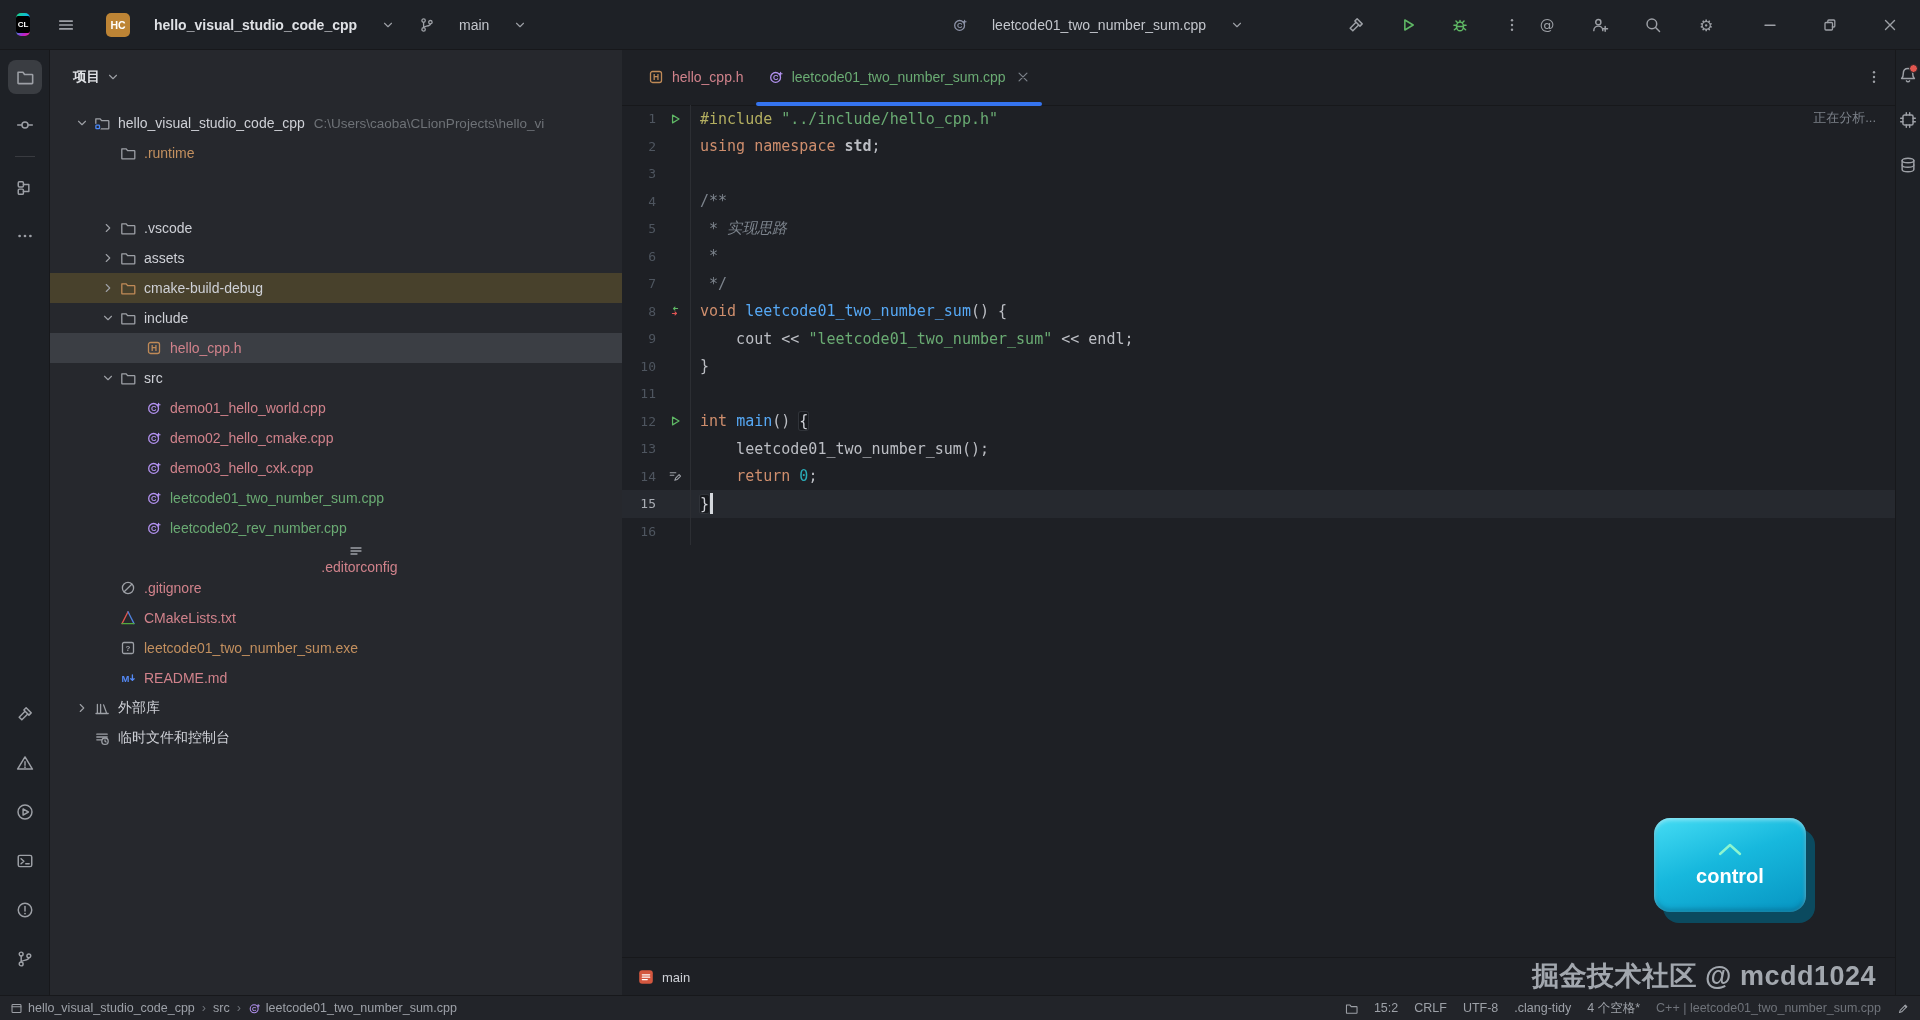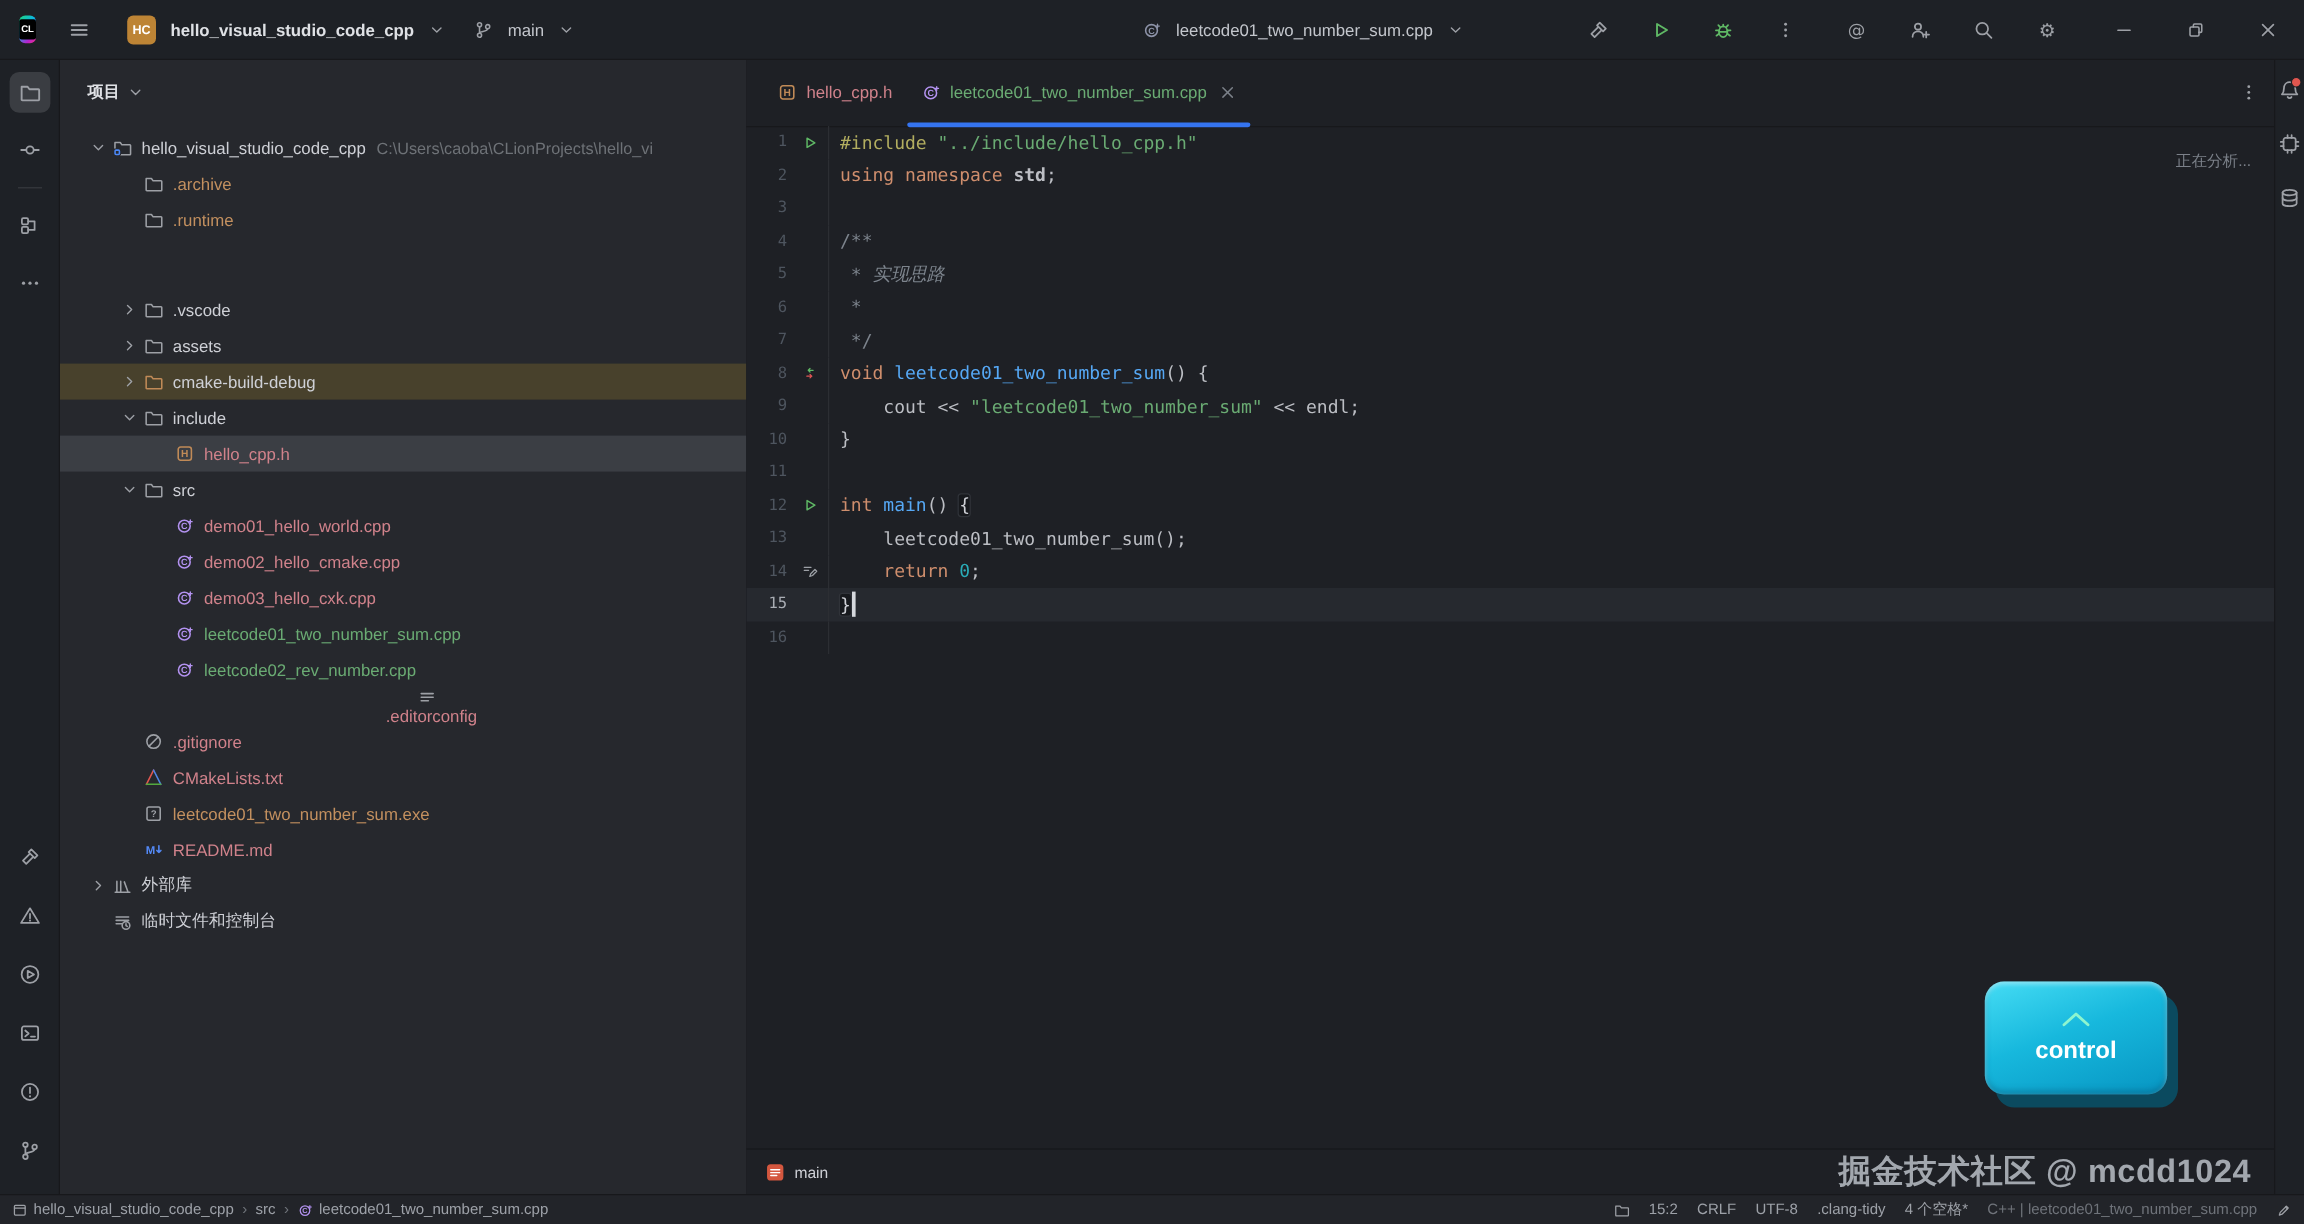--- a/index.html
+++ b/index.html
@@ -6,21 +6,21 @@
   .app{position:relative;width:1920px;height:1020px;background:#1e2126;overflow:hidden;color:#ced0d6;font-size:14px;}
   svg{display:block;width:100%;height:100%;}
   .ic{display:inline-flex;align-items:center;justify-content:center;flex:none;color:#9da0a6;}
   .i13{width:13px;height:13px}.i16{width:16px;height:16px}.i18{width:18px;height:18px}.i14{width:14px;height:14px}
 
   
   .titlebar{position:absolute;left:0;top:0;width:1920px;height:49px;background:#1e2126;border-bottom:1px solid #17181b;display:flex;align-items:center;z-index:5;}
   .tb-left{display:flex;align-items:center;padding-left:16px;gap:16px;}
   .logo{width:14px;height:23px;border-radius:5px;background:linear-gradient(135deg,#1fd67a 0%,#0ab4e8 40%,#b620ce 78%,#f4327e 100%);display:flex;align-items:center;justify-content:center;}
   .logo i{font-style:normal;width:17px;height:17px;background:#000;border-radius:2px;color:#fff;font-size:8px;font-weight:bold;display:flex;align-items:center;justify-content:center;}
-  .tbtn{display:flex;align-items:center;justify-content:center;height:32px;min-width:32px;border-radius:7px;cursor:pointer;color:#c3c6cc;gap:12px;padding:0 4px;}
+  .tbtn{display:flex;align-items:center;justify-content:center;height:32px;min-width:32px;border-radius:7px;cursor:pointer;color:#c3c6cc;gap:24px;padding:0 4px;}
   .badge{width:24px;height:24px;border-radius:5px;background:#bd8435;color:#fff;font-size:10.5px;font-weight:bold;display:flex;align-items:center;justify-content:center;}
   .tb-name{color:#dfe1e5;font-weight:bold;}
   .tb-center{position:absolute;left:948px;top:0;height:49px;display:flex;align-items:center;}
   .tb-actions{display:flex;align-items:center;gap:12px;margin-left:88px;}
   .tb-right{position:absolute;right:0;top:0;height:49px;display:flex;align-items:center;}
   .tb-icons{display:flex;align-items:center;gap:13px;margin-right:14px;}
   .win-btn{width:60px;height:49px;display:flex;align-items:center;justify-content:center;color:#c3c6cc;cursor:pointer;}
   .green{color:#5fb865;}
 
   
@@ -45,21 +45,21 @@
 
   
   .editorcol{position:absolute;left:622px;top:49px;width:1274px;height:947px;background:#1e2025;}
   .tabstrip{position:absolute;left:0;top:0;right:0;height:56px;border-bottom:1px solid #17181b;display:flex;align-items:stretch;padding-left:14px;}
   .tab{position:relative;display:flex;align-items:center;gap:8px;padding:0 12px;cursor:pointer;font-size:14px;}
   .tab .underline{position:absolute;left:0;right:0;bottom:-1px;height:4px;background:#3574f0;border-radius:2px;display:none;}
   .tab.active .underline{display:block;}
   .tab .closex{color:#7b8089;margin-left:2px;}
   .tab-more{position:absolute;right:14px;top:0;height:56px;display:flex;align-items:center;color:#c3c6cc;cursor:pointer;}
   .codearea{position:absolute;left:0;top:56px;right:0;bottom:38px;font-family:"DejaVu Sans Mono","Liberation Mono",monospace;font-size:15px;overflow:hidden;}
-  .analyzing{position:absolute;top:20px;right:20px;font-family:"Liberation Sans","DejaVu Sans",sans-serif;font-size:13px;color:#7b8089;}
+  .analyzing{position:absolute;top:4px;right:20px;font-family:"Liberation Sans","DejaVu Sans",sans-serif;font-size:13px;color:#7b8089;}
   .code-row{display:flex;align-items:center;height:27.5px;position:relative;}
   .code-row.cur{background:#26292f;}
   .code-row.cur .ln{color:#a9adb4;}
   .ln{width:34px;flex:none;text-align:right;font-size:13px;color:#4e555f;}
   .gicon{width:30px;margin-left:4px;flex:none;display:flex;justify-content:center;align-items:center;height:100%;}
   .code-text{border-left:1px solid #2c2e33;padding-left:9px;height:100%;display:flex;align-items:center;white-space:pre;flex:1;}
   .tk-kw{color:#cf8e6d}.tk-fn{color:#56a8f5}.tk-str{color:#6aab73}.tk-num{color:#2aacb8}
   .tk-cmt{color:#7d848d}.tk-cmti{color:#7d848d;font-style:italic}
   .tk-pre{color:#b3ae60}.tk-pl{color:#bcbec4}.tk-std{color:#bcbec4;font-weight:bold}
   .tk-hl{background:#17191d;box-shadow:0 0 0 1px #303339;border-radius:2px;}
@@ -361,29 +361,20 @@
           <span class="t-default">hello_visual_studio_code_cpp</span>
           <span class="t-path">C:\Users\caoba\CLionProjects\hello_vi</span>
         </div>
         <div class="tree-row" style="padding-left: 48px;">
           <span class="chev"></span>
           <span class="fic" style="color: rgb(157, 160, 166);">
             <svg viewBox="0 0 16 16" fill="none" stroke="currentColor" stroke-width="1.3" stroke-linecap="round" stroke-linejoin="round">
               <path d="M1.8 3.8h4.4l1.4 1.9h6.6c.4 0 .6.2.6.6v7c0 .4-.2.6-.6.6H2.4c-.4 0-.6-.2-.6-.6V4.4c0-.4.2-.6.6-.6z"></path>
             </svg>
           </span>
-          <span class="t-tan">.archive</span>
-        </div>
-        <div class="tree-row" style="padding-left: 48px;">
-          <span class="chev"></span>
-          <span class="fic" style="color: rgb(157, 160, 166);">
-            <svg viewBox="0 0 16 16" fill="none" stroke="currentColor" stroke-width="1.3" stroke-linecap="round" stroke-linejoin="round">
-              <path d="M1.8 3.8h4.4l1.4 1.9h6.6c.4 0 .6.2.6.6v7c0 .4-.2.6-.6.6H2.4c-.4 0-.6-.2-.6-.6V4.4c0-.4.2-.6.6-.6z"></path>
-            </svg>
-          </span>
           <span class="t-tan">.runtime</span>
         </div>
         <div class="tree-row" style="padding-left: 48px; margin-top: 45px;">
           <span class="chev" style="width: 22px;">
             <svg viewBox="0 0 16 16" fill="none" stroke="currentColor" stroke-width="1.3" stroke-linecap="round" stroke-linejoin="round" style="width: 14px; height: 14px;">
               <polyline points="6,4 10,8 6,12"></polyline>
             </svg>
           </span>
           <span class="fic" style="color: rgb(157, 160, 166);">
             <svg viewBox="0 0 16 16" fill="none" stroke="currentColor" stroke-width="1.3" stroke-linecap="round" stroke-linejoin="round">

